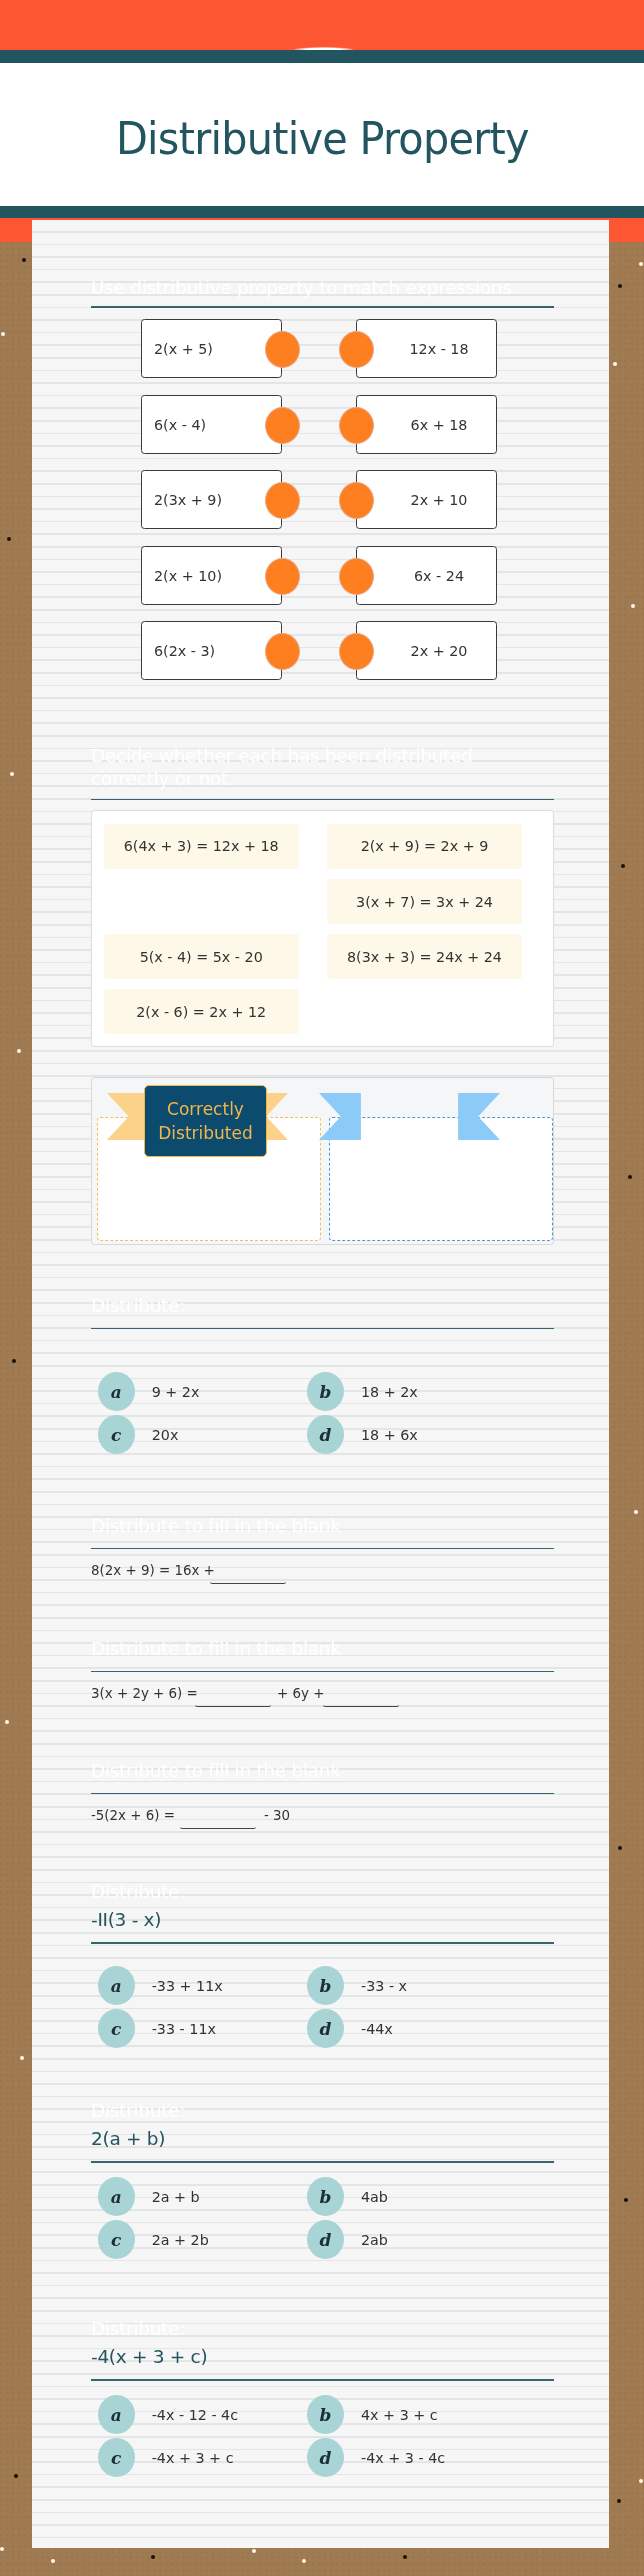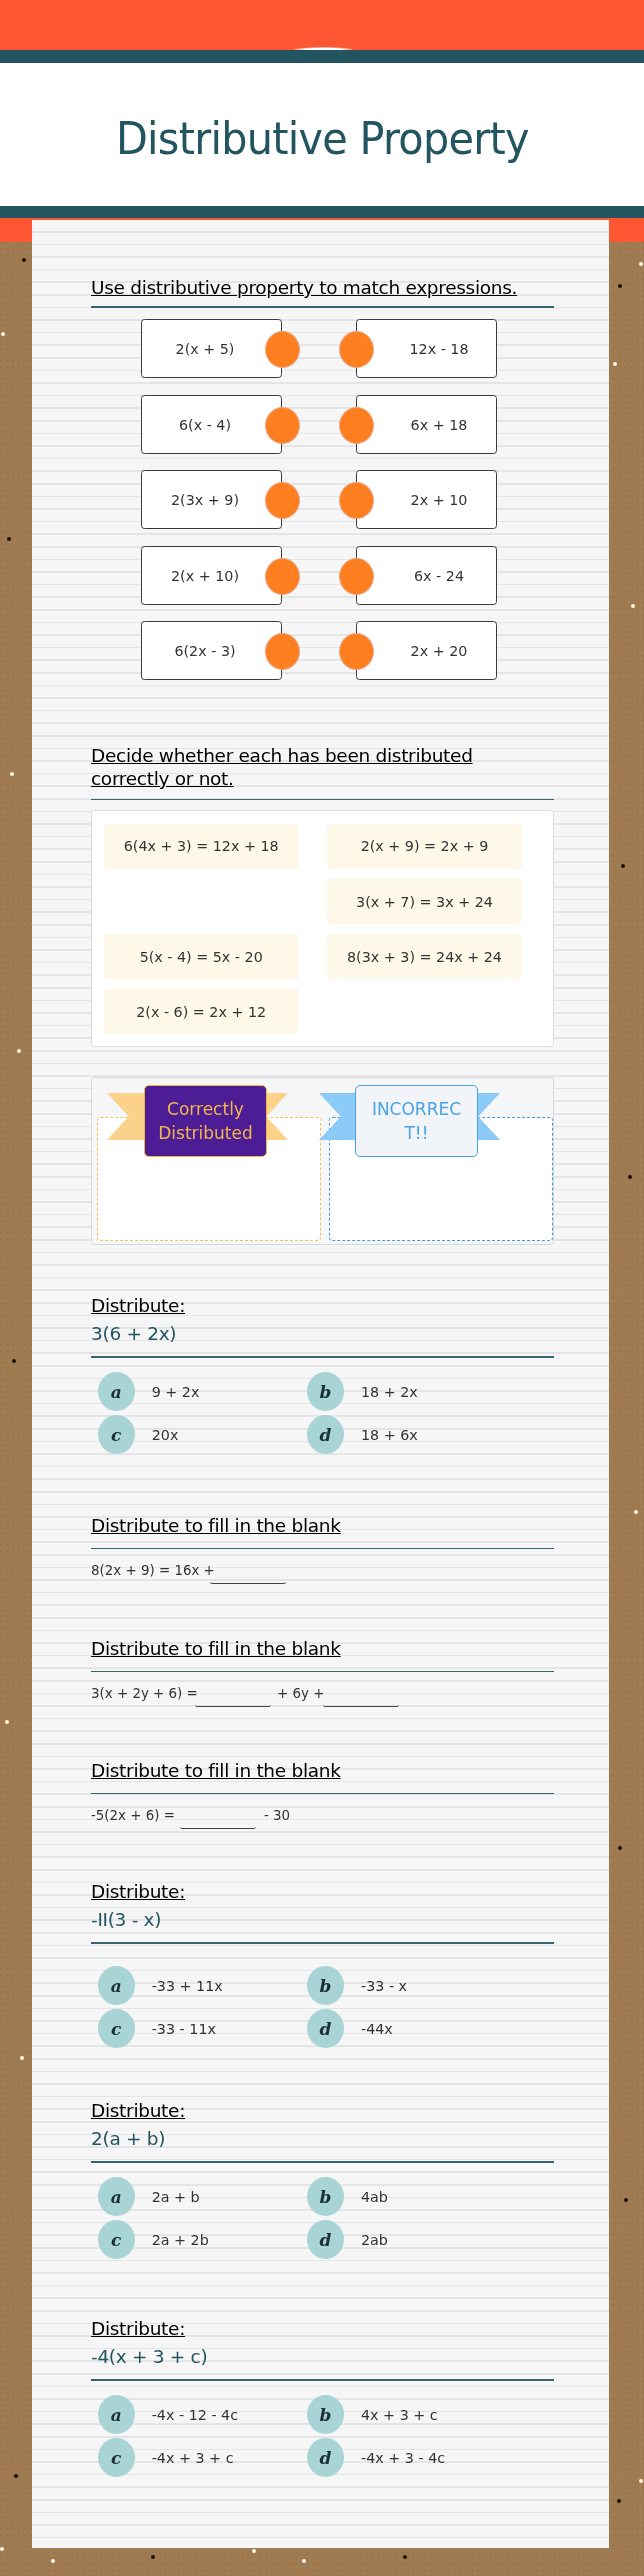--- a/index.html
+++ b/index.html
@@ -29,31 +29,31 @@
     background-color: #f6f6f6;
     background-image: repeating-linear-gradient(to bottom,
       transparent 0px, transparent 11px, #e4e5e6 11px, #e4e5e6 12.6px);
   }
 
   .dot { position: absolute; width: 4.2px; height: 4.2px; border-radius: 50%; }
   .dot.dark { background: #1a1208; }
   .dot.light { background: #fff6e8; }
 
   .section { position: absolute; left: 91px; width: 463px; }
-  .q-title { font-family: "DejaVu Sans", sans-serif; color: #000000; font-size: 18.5px; font-weight: 400;
-    line-height: 22.7px; letter-spacing: -0.3px; text-decoration: underline; }
+  .q-title { font-family: "DejaVu Sans", sans-serif; color: #ffffff; font-size: 18.5px; font-weight: 400;
+    line-height: 22.7px; letter-spacing: -0.3px; }
   .q-sub { font-family: "DejaVu Sans", sans-serif; color: #225560; font-size: 18.5px; line-height: 25px;
     letter-spacing: -0.3px; margin-top: 3.4px; }
   .rule { height: 1.7px; background: #225560; opacity: 0.9; }
 
   
   .match-row { position: absolute; height: 59px; }
   .match-card { position: absolute; width: 141px; height: 59px; border: 1.3px solid #3a3a3a; border-radius: 3.4px;
     background: #ffffff; display: flex; align-items: center; font-size: 14.3px; color: #333; }
-  .match-card.left { left: 50px; justify-content: center; padding-right: 25px; padding-left: 12px; }
+  .match-card.left { left: 50px; padding-right: 25px; padding-left: 12px; }
   .match-card.right { left: 265px; justify-content: center; padding-left: 25px; }
   .knob { position: absolute; width: 35px; height: 37px; border-radius: 50%; background: #fd7f1f;
     border: 1.7px solid #e9a78a; top: 11px; }
   .match-card.left .knob { right: -18.5px; }
   .match-card.right .knob { left: -18.5px; }
 
   
   .sort-box { position: absolute; left: 91px; width: 463px; height: 237px; background: #ffffff;
     border: 1.3px solid #dcdcdc; border-radius: 3.4px; }
   .sort-item { position: absolute; width: 195px; height: 45px; background: #fdf8e8; border-radius: 3.4px;
@@ -61,21 +61,21 @@
 
   
   .bucket-wrap { position: absolute; left: 91px; width: 463px; height: 168px; background: #f5f6f8;
     border: 1.3px solid #d6d8dc; border-radius: 3.4px; }
   .bucket { position: absolute; top: 39px; width: 224px; height: 124px; border-radius: 3.4px; background: #fff; }
   .bucket.yellow { left: 5px; border: 1.7px dashed #f2be5b; }
   .bucket.blue { left: 237px; border: 1.7px dashed #4a9ad8; }
   .label-card { position: absolute; top: 6.7px; width: 123px; height: 72px; border-radius: 5px;
     display: flex; align-items: center; justify-content: center; text-align: center;
     font-size: 17px; line-height: 24px; padding: 3.4px 5px; }
-  .label-card.yellow { left: 52px; background: #4c1d95; border: 1.7px solid #f2b842; color: #f1b74c; }
+  .label-card.yellow { left: 52px; background: #0c4a6e; border: 1.7px solid #f2b842; color: #f1b74c; }
   .label-card.blue { left: 263px; background: #f1f5f9; border: 1.7px solid #4aa3e4; color: #4aa3e4; }
 
   
   .mc-grid { position: absolute; left: 91px; width: 463px; }
   .mc-option { position: absolute; display: flex; align-items: center; height: 37px; }
   .mc-letter { width: 37px; height: 39px; border-radius: 50%; background: #a8d4d6; display: flex;
     align-items: center; justify-content: center; font-family: "DejaVu Serif", serif; font-style: italic;
     font-size: 17px; color: #1b2f36; font-weight: bold; }
   .mc-text { margin-left: 17px; font-size: 14.3px; color: #333; }
 
@@ -209,31 +209,24 @@
     <polygon points="0,0 50,0 50,56 0,56 26,28" fill="#8ccbf7"></polygon>
     <polygon points="166,0 216,0 190,28 216,56 166,56" fill="#8ccbf7"></polygon>
   </svg>
 
   <div class="label-card yellow">
     <div>
       <div>Correctly</div>
       <div>Distributed</div>
     </div>
   </div>
-  <div class="label-card blue">
-    <div>
-      <div>INCORREC</div>
-      <div>T!!</div>
-    </div>
-  </div>
 </div>
 
 <div class="section" style="top:1295px">
   <div class="q-title">Distribute:</div>
-  <div class="q-sub">3(6 + 2x)</div>
   <div class="rule" style="margin-top:10px"></div>
 </div>
 <div class="mc-grid" style="top:1373px;height:84px">
   <div class="mc-option" style="left:6.7px;top:0">
     <div class="mc-letter">a</div>
     <div class="mc-text">9 + 2x</div>
   </div>
   <div class="mc-option" style="left:216px;top:0">
     <div class="mc-letter">b</div>
     <div class="mc-text">18 + 2x</div>

